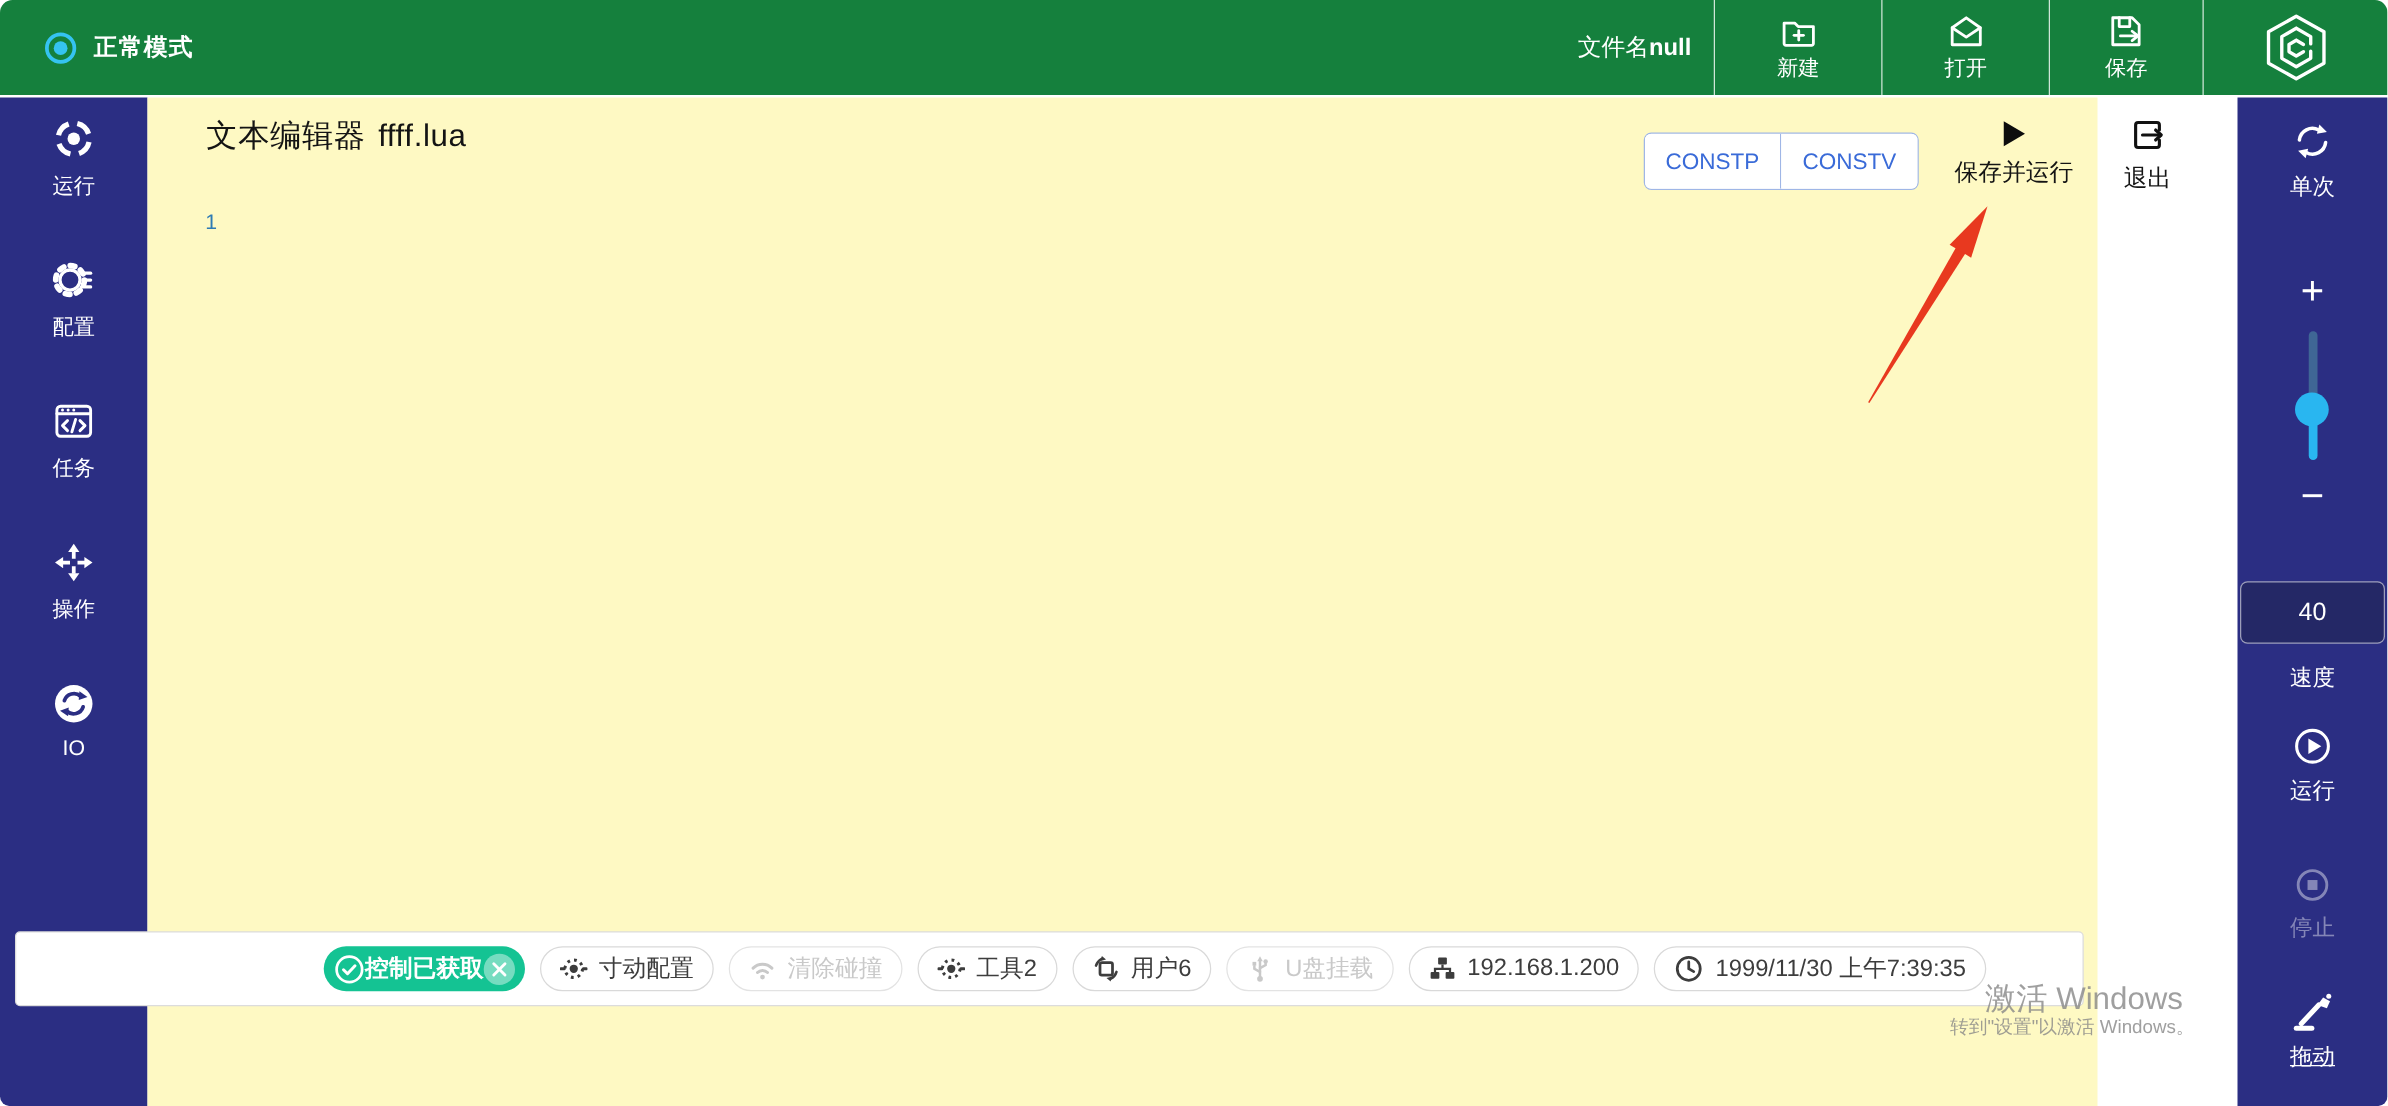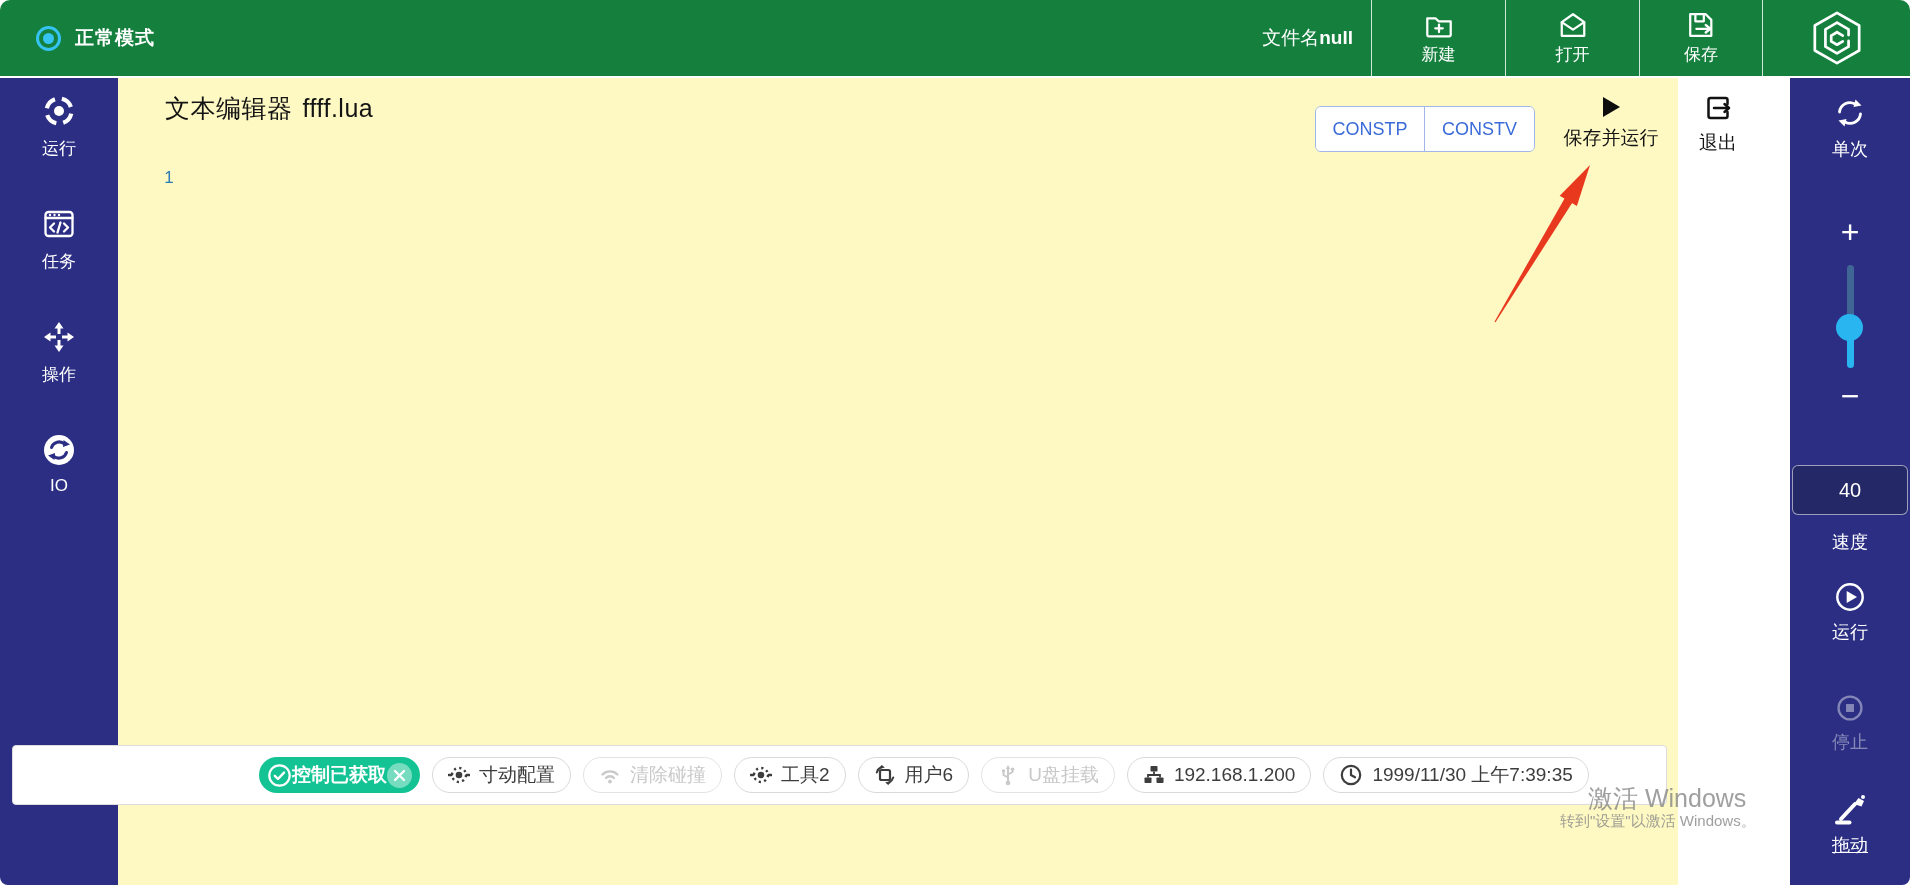--- a/index.html
+++ b/index.html
@@ -161,20 +161,32 @@
       <span>
         <svg width="34" height="34" viewBox="0 0 34 34">
           <circle cx="17" cy="17" r="12.5" fill="none" stroke="#fff" stroke-width="4.2" stroke-dasharray="12.6 7" transform="rotate(12 17 17)"></circle>
           <circle cx="17" cy="17" r="5" fill="#fff"></circle>
         </svg>
       </span>
       <span class="lbl">运行</span>
     </div>
     <div class="nav-item">
       <span>
+        <svg width="34" height="34" viewBox="0 0 34 34" class="ic-stroke" style="stroke-width:2.6">
+          <circle cx="14" cy="17" r="8"></circle>
+          <circle cx="14" cy="17" r="11.5" stroke-width="4.5" stroke-dasharray="3.8 5.2"></circle>
+          <line x1="23" y1="11.5" x2="30.5" y2="11.5"></line>
+            <line x1="24.5" y1="17" x2="30.5" y2="17"></line>
+            <line x1="23" y1="22.5" x2="30.5" y2="22.5"></line>
+        </svg>
+      </span>
+      <span class="lbl">配置</span>
+    </div>
+    <div class="nav-item">
+      <span>
         <svg width="34" height="34" viewBox="0 0 34 34" class="ic-stroke" style="stroke-width:2.3">
           <rect x="3.5" y="5" width="27" height="24" rx="3"></rect>
           <line x1="3.5" y1="11" x2="30.5" y2="11"></line>
           <circle cx="8" cy="8" r="1.2" fill="#fff" stroke="none"></circle>
             <circle cx="12.5" cy="8" r="1.2" fill="#fff" stroke="none"></circle>
             <circle cx="17" cy="8" r="1.2" fill="#fff" stroke="none"></circle>
           <path d="M12,16.5 l-4,4 4,4"></path>
             <path d="M22,16.5 l4,4 -4,4"></path>
             <line x1="18.5" y1="15.5" x2="15.5" y2="25.5"></line>
         </svg>

